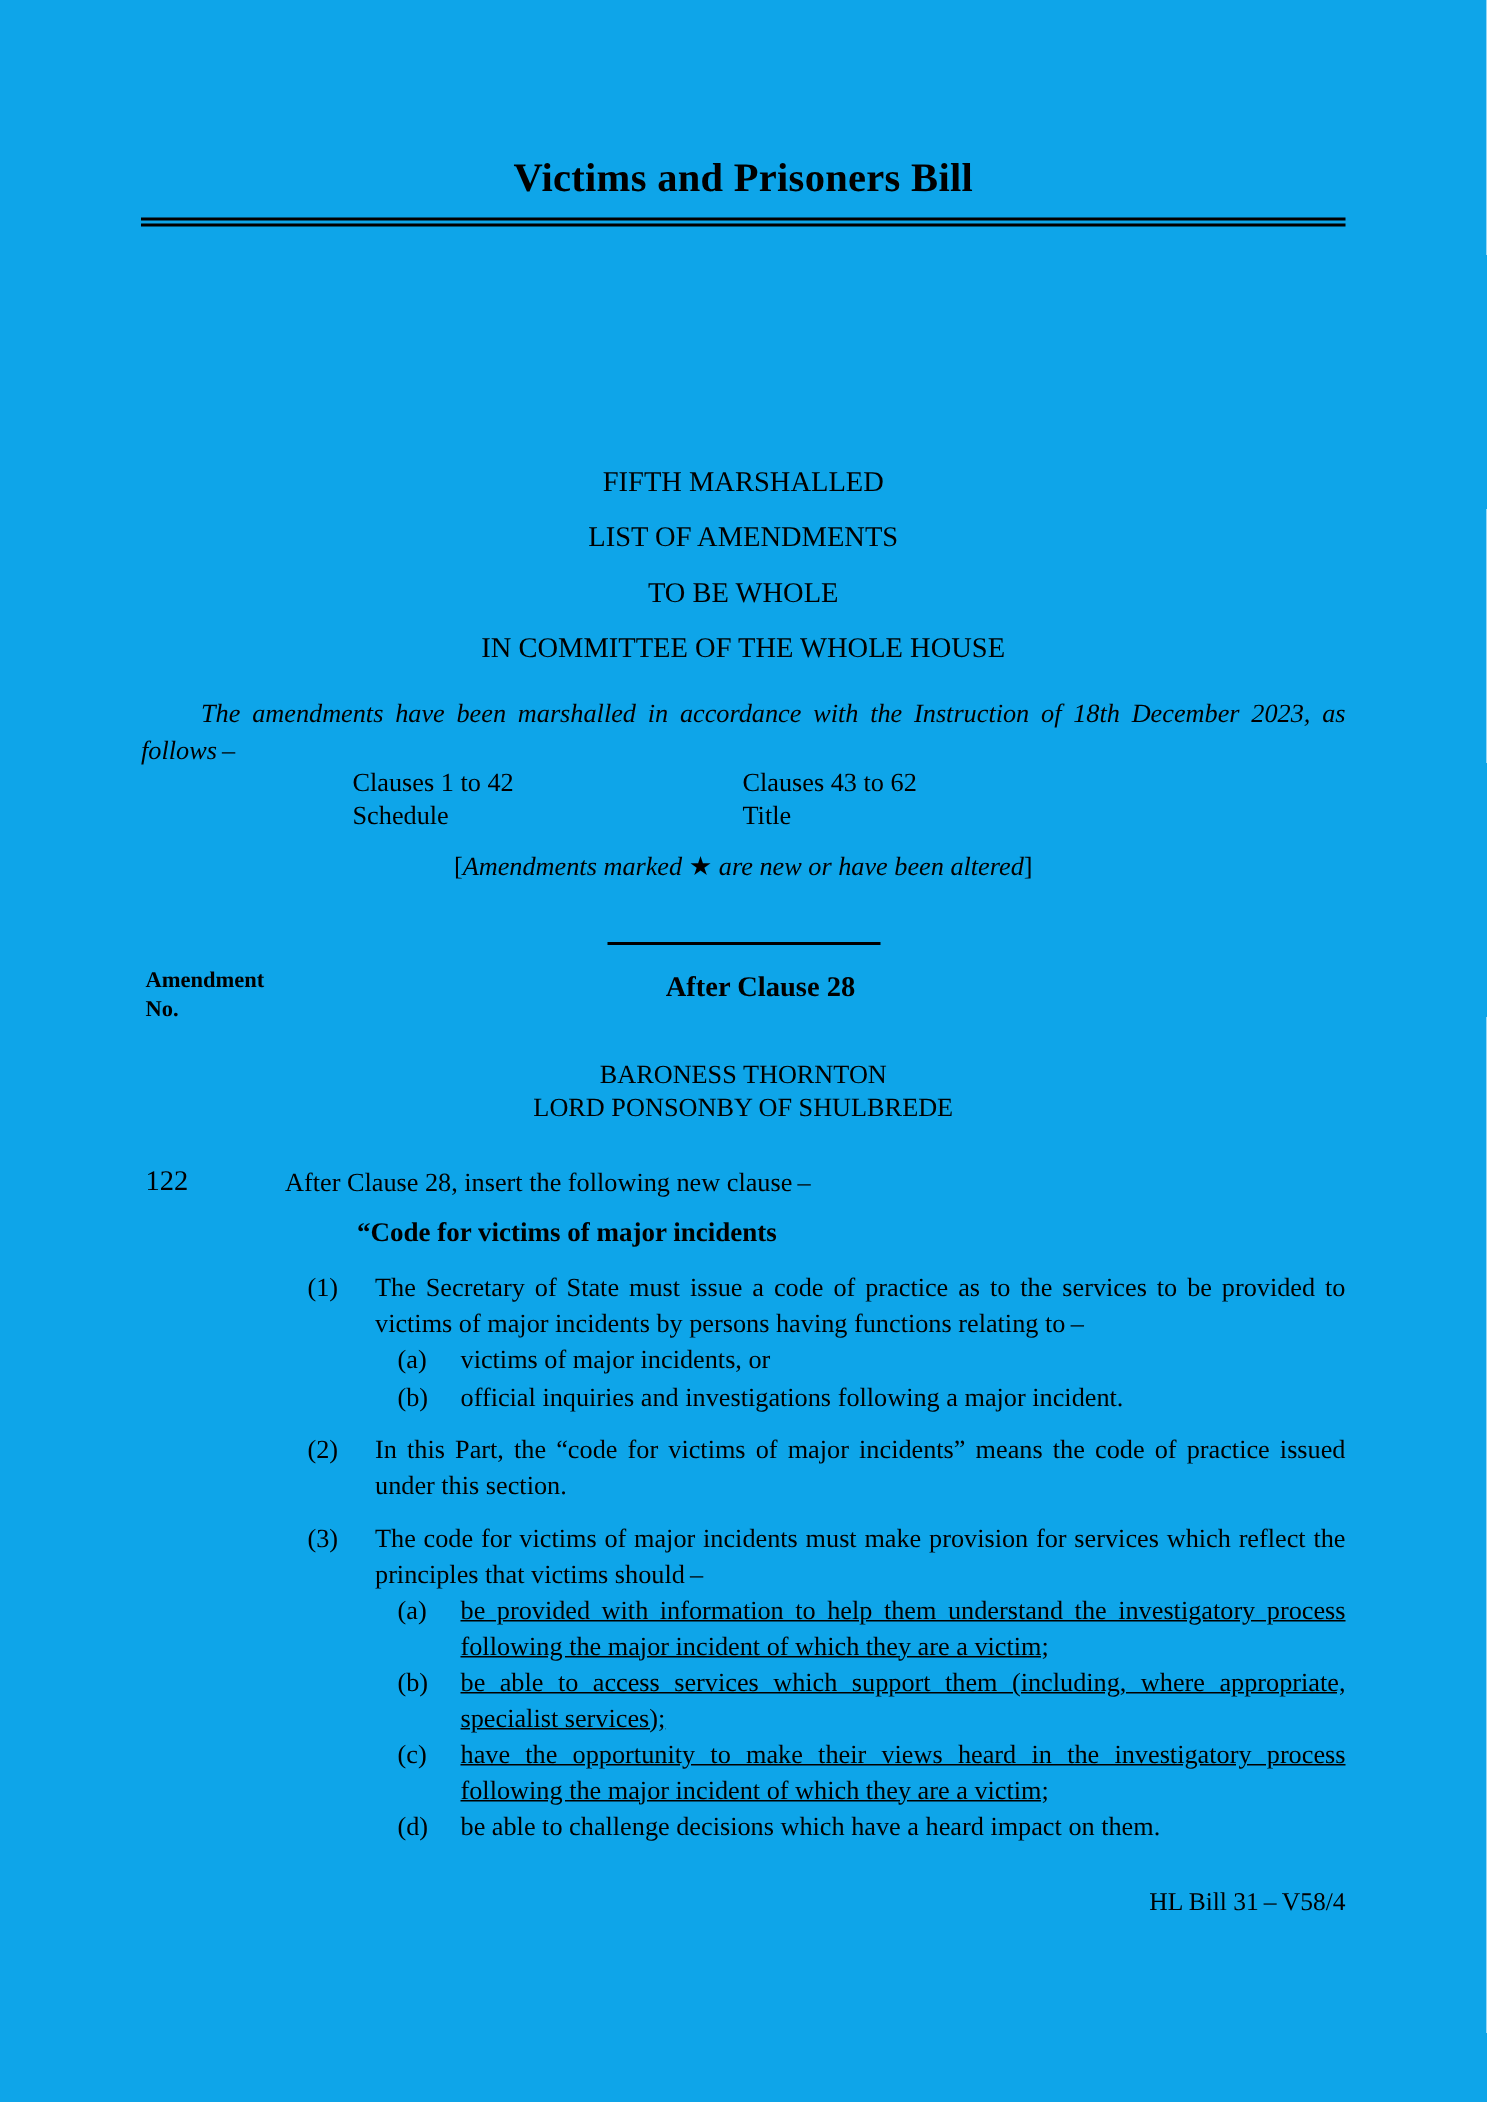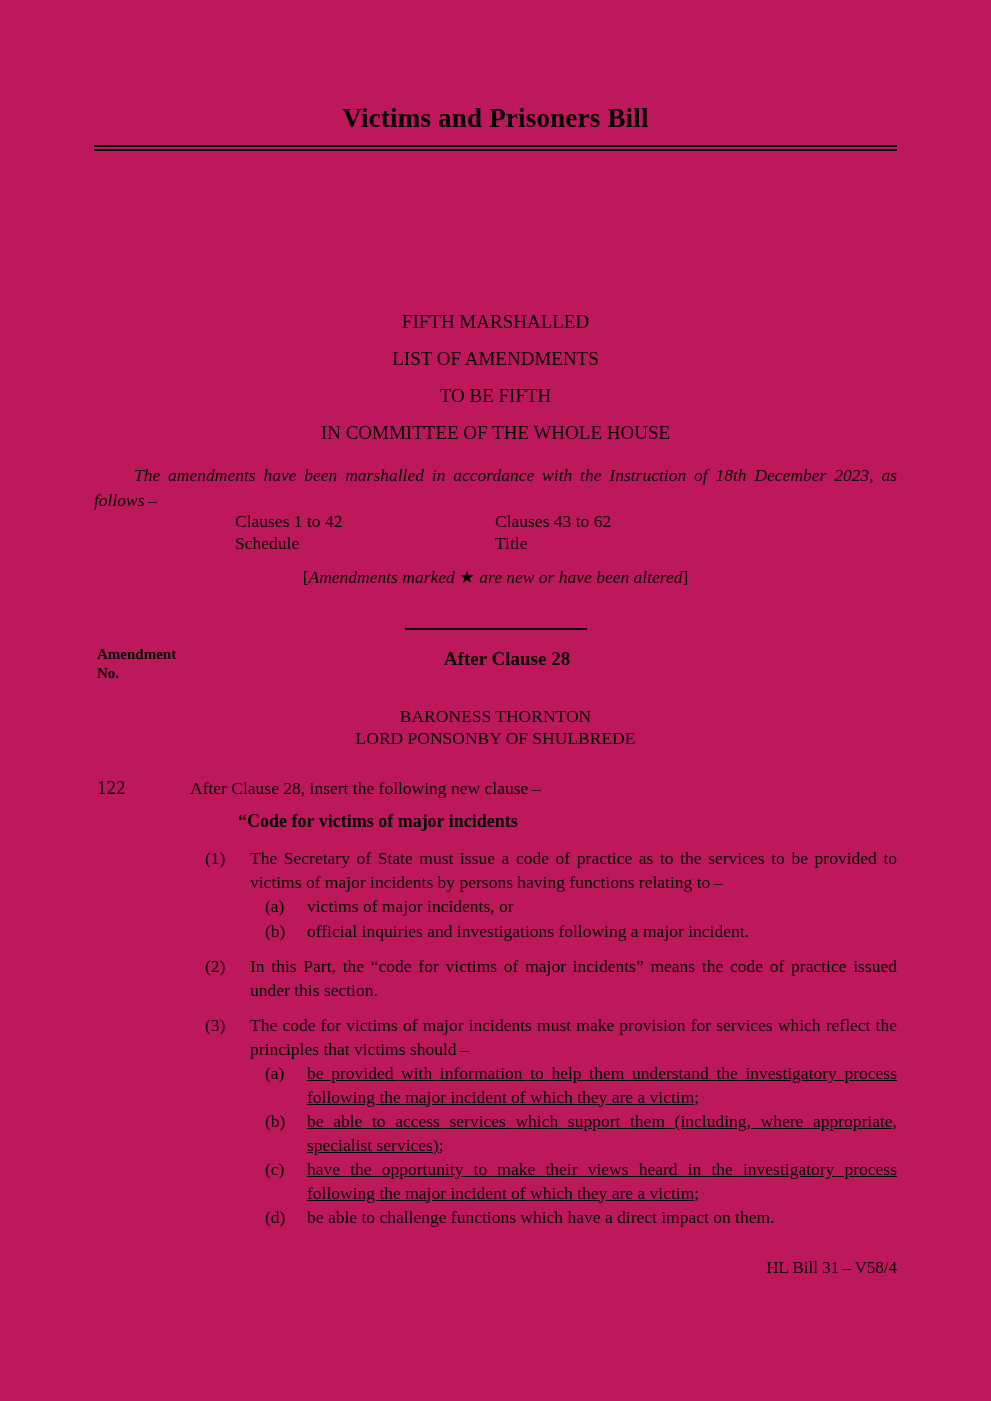--- a/index.html
+++ b/index.html
@@ -4,21 +4,21 @@
 <style>
   html, body {
     margin: 0;
     padding: 0;
     background: #ffffff;
   }
   .page {
     position: relative;
     width: 991px;
     height: 1401px;
-    background: #be185d;
+    background: #0ea5e9;
     font-family: "Liberation Serif", "DejaVu Serif", serif;
     color: #000000;
     overflow: hidden;
   }
 
   
   .doc-title {
     position: absolute;
     left: 0;
     right: 0;
@@ -222,21 +222,21 @@
   <div class="doc-title">Victims and Prisoners Bill</div>
 
   <div class="rule-double">
     <div class="r1"></div>
     <div class="r2"></div>
   </div>
 
   <div class="heading-block">
     <div>FIFTH MARSHALLED</div>
     <div>LIST OF AMENDMENTS</div>
-    <div>TO BE FIFTH</div>
+    <div>TO BE WHOLE</div>
     <div>IN COMMITTEE OF THE WHOLE HOUSE</div>
   </div>
 
   <div class="instruction">The amendments have been marshalled in accordance with the Instruction of 18th December 2023, as follows –</div>
 
   <div class="clause-cols">
     <div class="col">
       <div>Clauses 1 to 42</div>
       <div>Schedule</div>
     </div>
@@ -303,21 +303,21 @@
         <div class="para justify-full">
           <span class="marker">(b)</span>
           <span class="ptext">be able to access services which support them (including, where appropriate, specialist services);</span>
         </div>
         <div class="para justify-full">
           <span class="marker">(c)</span>
           <span class="ptext">have the opportunity to make their views heard in the investigatory process following the major incident of which they are a victim;</span>
         </div>
         <div class="para nojustify">
           <span class="marker">(d)</span>
-          <span class="ptext">be able to challenge functions which have a direct impact on them.</span>
+          <span class="ptext">be able to challenge decisions which have a heard impact on them.</span>
         </div>
       </div>
     </div>
 
   </div>
 
   <div class="footer">
     <span>HL Bill 31 – V</span>
     <span>58/4</span>
   </div>

